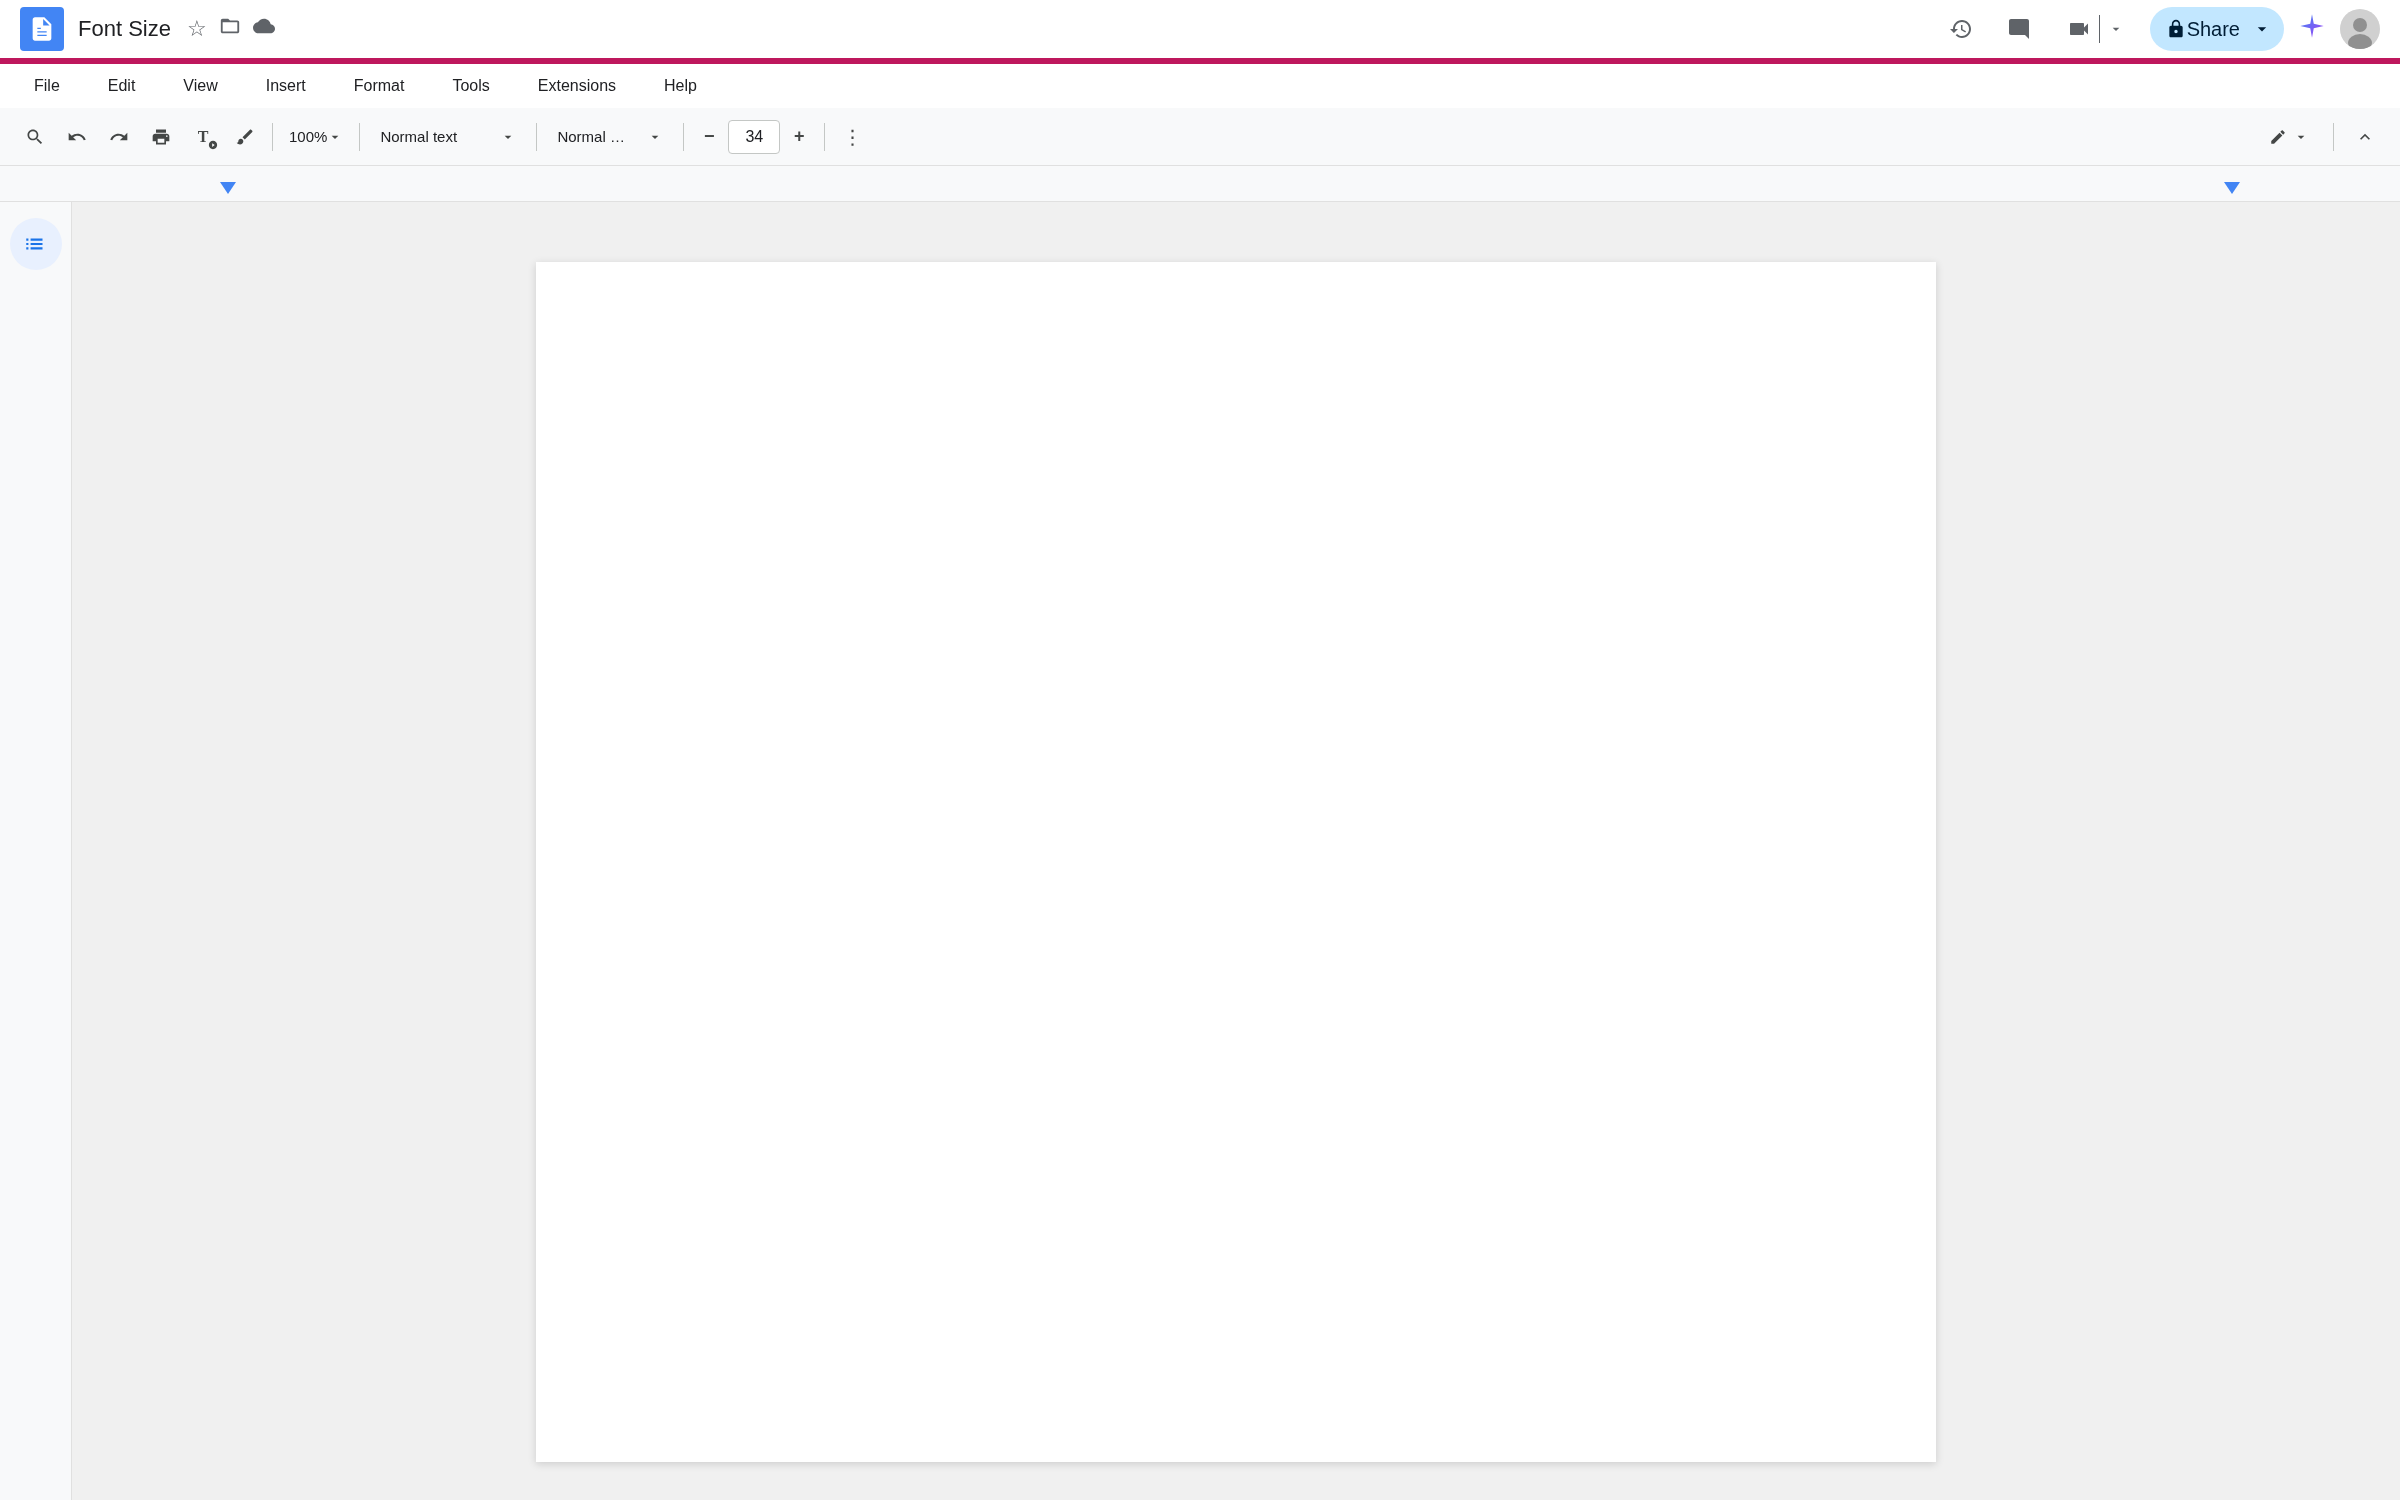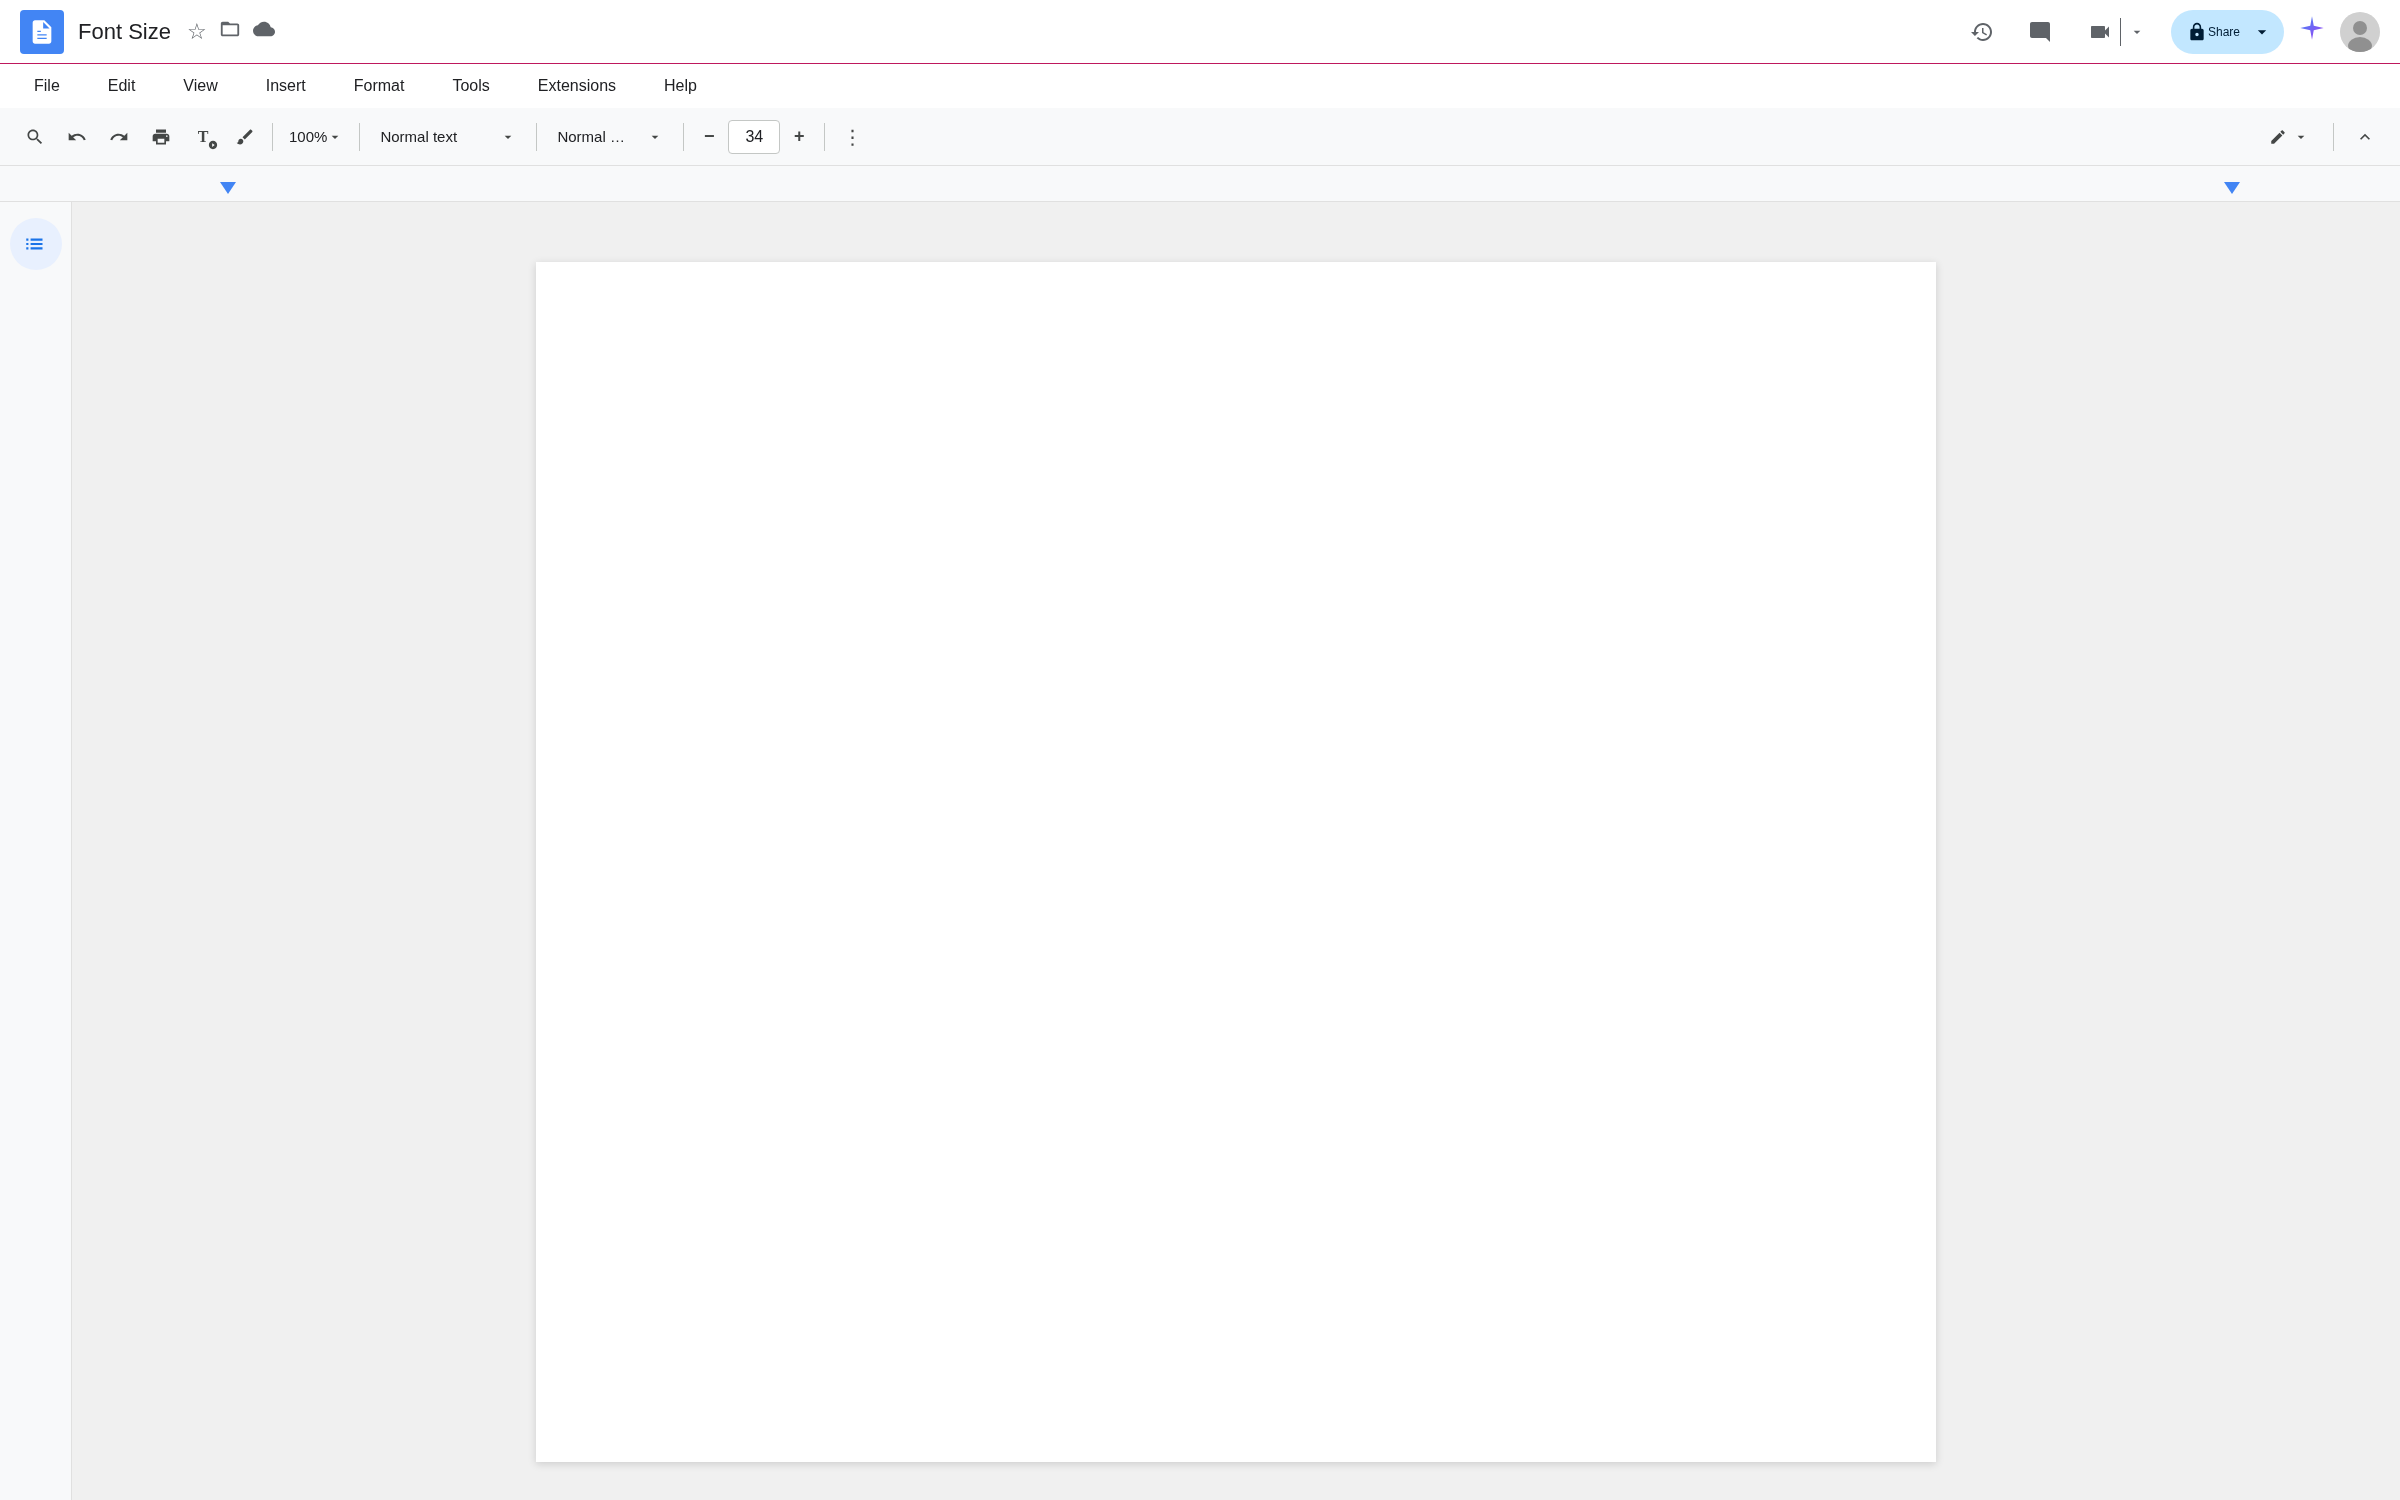--- a/index.html
+++ b/index.html
@@ -5,21 +5,21 @@
     * { box-sizing: border-box; margin: 0; padding: 0; }
     body { font-family: 'Arial', sans-serif; background: #f0f0f0; width: 2400px; height: 1500px; overflow: hidden; }
 
     
     #title-bar {
       display: flex;
       align-items: center;
       background: #fff;
       height: 64px;
       padding: 0 20px;
-      border-bottom: 1px solid #be185d;
+      border-bottom: 6px solid #be185d;
     }
     #app-icon {
       width: 44px; height: 44px; margin-right: 14px;
       background: #4285f4;
       border-radius: 4px;
       display: flex; align-items: center; justify-content: center;
       flex-shrink: 0;
     }
     #app-icon svg { width: 28px; height: 28px; fill: white; }
     #doc-title {
@@ -52,21 +52,21 @@
       display: flex; align-items: center;
       background: #c2e7ff;
       border-radius: 24px;
       height: 44px;
       padding: 0 4px 0 16px;
       cursor: pointer;
       gap: 4px;
     }
     #share-btn-main {
       display: flex; align-items: center; gap: 1px;
-      font-size: 12px; font-weight: 500; color: #001d35;
+      font-size: 20px; font-weight: 500; color: #001d35;
     }
     #share-caret {
       width: 36px; height: 36px;
       border-radius: 50%;
       display: flex; align-items: center; justify-content: center;
       background: transparent;
       color: #001d35;
     }
     #gemini-icon {
       color: #9c27b0;

